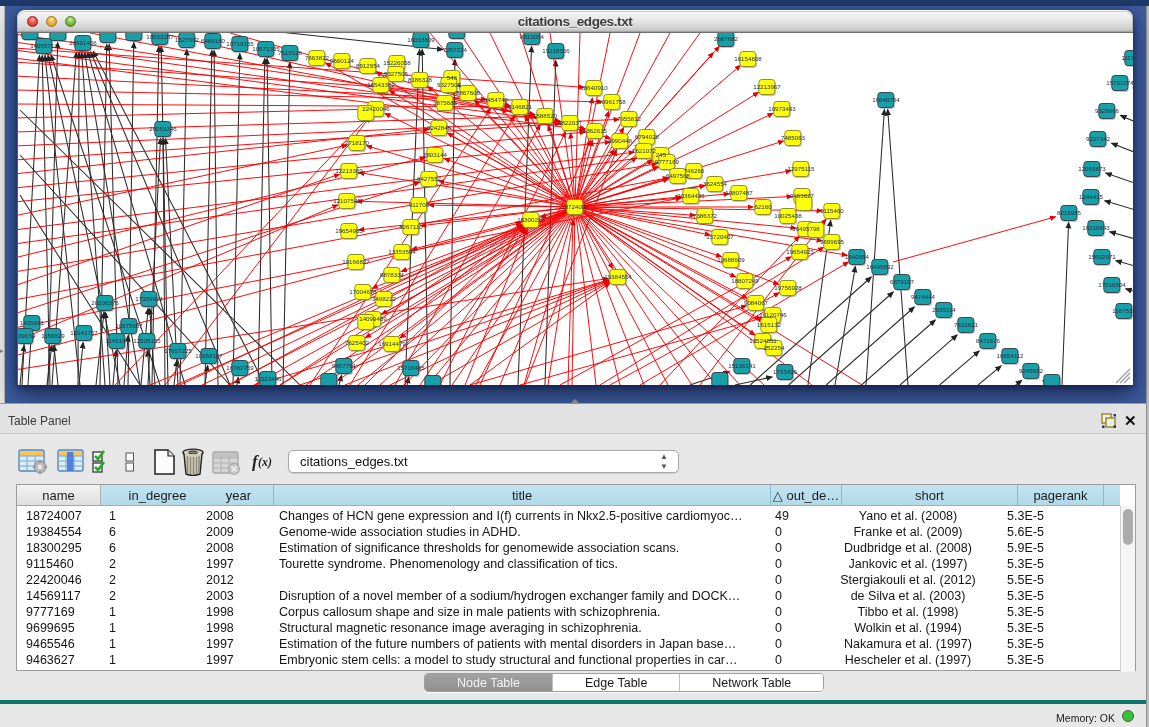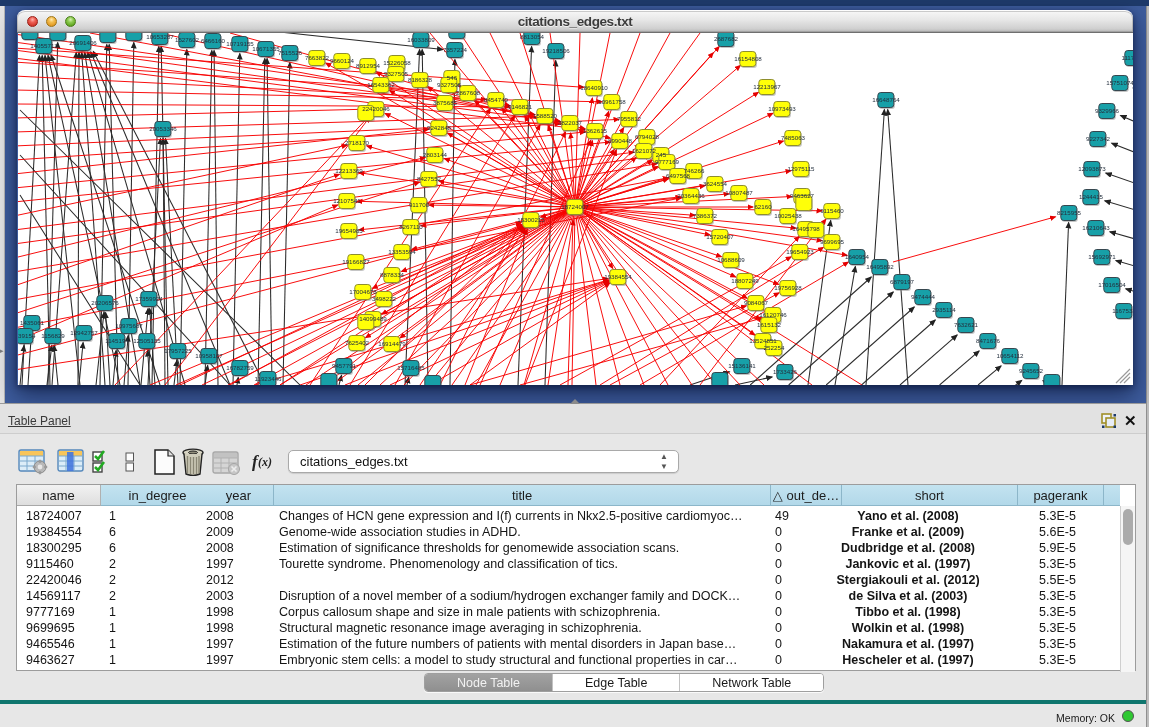--- a/index.html
+++ b/index.html
@@ -30,38 +30,38 @@
 #tl-g { left:48px; background:radial-gradient(circle at 50% 30%, #d4f0b0 0%, #8ecb52 35%, #62a822 75%, #4c8c15); border:1px solid #4a7d1a; }
 
 #canvas { position:absolute; left:1px; top:23px; width:1115px; height:352px; background:#ffffff; overflow:hidden; }
 
 
 #panel { position:absolute; left:0; top:403px; width:1149px; height:324px; background:#e7e7e7; }
 #panel .splitter { position:absolute; left:0; top:0; width:1149px; height:4px; background:#e2e2e2; border-top:1px solid #9a9a9a; }
 #panel .splitgrip { position:absolute; left:570px; top:-5px; width:0; height:0;
   border-left:5px solid transparent; border-right:5px solid transparent; border-bottom:5px solid #8a8a8a; }
 #phead { position:absolute; left:0; top:4px; width:1149px; height:27px; background:#e2e2e2; border-bottom:1px solid #cdcdcd; }
-#phead .t { position:absolute; left:8px; top:7px; font-size:12px; color:#3a3a3a;text-decoration:underline; }
+#phead .t { position:absolute; left:8px; top:7px; font-size:12px; color:#3a3a3a; }
 #phead .x { position:absolute; left:1124px; top:5px; font-size:15px; font-weight:bold; color:#111; }
 
 #toolbar { position:absolute; left:0; top:31px; width:1144px; height:50px; background:#e7e7e7; }
 #combo { position:absolute; left:288px; top:16px; width:391px; height:23px; background:#fff;
   border:1px solid #a9a9a9; border-radius:5px; box-shadow:0 1px 1px rgba(0,0,0,0.12);
   font-size:13px; color:#111; line-height:21px; padding-left:11px; }
 #combo .arrows { position:absolute; right:10px; top:1px; font-size:8px; color:#555; line-height:10px; letter-spacing:0; }
 
 
 #tbl { position:absolute; left:16px; top:81px; width:1120px; height:187px; background:#fff; border:1px solid #9c9c9c; }
 .hdr { position:absolute; top:0; height:21px; font-size:13px; color:#1c1c1c; text-align:center; line-height:21px;
   background:linear-gradient(#c3e3f0,#b2d8e9); border-right:1px solid #8cb6c9; border-bottom:1px solid #8cb6c9; }
 .hdr.gray { background:linear-gradient(#f2f2f2,#dedede); border-right:1px solid #b0b0b0; border-bottom:1px solid #a8a8a8; }
 .row { position:absolute; left:0; width:1103px; height:16px; font-size:12.5px; color:#141414; white-space:nowrap; }
 .row span { position:absolute; top:0; line-height:16px; }
 .c0 { left:9px; } .c1 { left:92px; } .c2 { left:189px; } .c3 { left:262px; }
-.c4 { left:758px; } .c5 { left:803px; width:176px; text-align:center;font-weight:bold; } .c6 { left:990px;margin-left:32px; }
+.c4 { left:758px; } .c5 { left:803px; width:176px; text-align:center; } .c6 { left:990px; }
 #vscroll { position:absolute; right:0px; top:21px; width:15px; height:166px; background:#f5f5f5; border-left:1px solid #cfcfcf; }
 #vthumb { position:absolute; left:2px; top:3px; width:10px; height:36px; background:#ababab; border-radius:5px; }
 
 
 #tabs { position:absolute; left:424px; top:270px; height:19px; display:flex;
   border:1px solid #9f9f9f; border-radius:4px; overflow:hidden; background:#fff;
   box-shadow:0 1px 0 rgba(255,255,255,0.8); }
 #tabs .seg { height:19px; line-height:18px; font-size:12.5px; color:#1a1a1a; padding:0 32px; background:#fff; }
 #tabs .seg.sel { background:linear-gradient(#a2a2a2,#8d8d8d); color:#f2f2f2; }
 #tabs .seg + .seg { border-left:1px solid #c2c2c2; }
@@ -848,21 +848,21 @@
           <span class="c4">0</span>
           <span class="c5">Tibbo et al. (1998)</span>
           <span class="c6">5.3E-5</span>
         </div>
         <div class="row" style="top:135px">
           <span class="c0">9699695</span>
           <span class="c1">1</span>
           <span class="c2">1998</span>
           <span class="c3">Structural magnetic resonance image averaging in schizophrenia.</span>
           <span class="c4">0</span>
-          <span class="c5">Wolkin et al. (1998)</span>
+          <span class="c5">Wolkin et al. (1994)</span>
           <span class="c6">5.3E-5</span>
         </div>
         <div class="row" style="top:151px">
           <span class="c0">9465546</span>
           <span class="c1">1</span>
           <span class="c2">1997</span>
           <span class="c3">Estimation of the future numbers of patients with mental disorders in Japan base…</span>
           <span class="c4">0</span>
           <span class="c5">Nakamura et al. (1997)</span>
           <span class="c6">5.3E-5</span>

